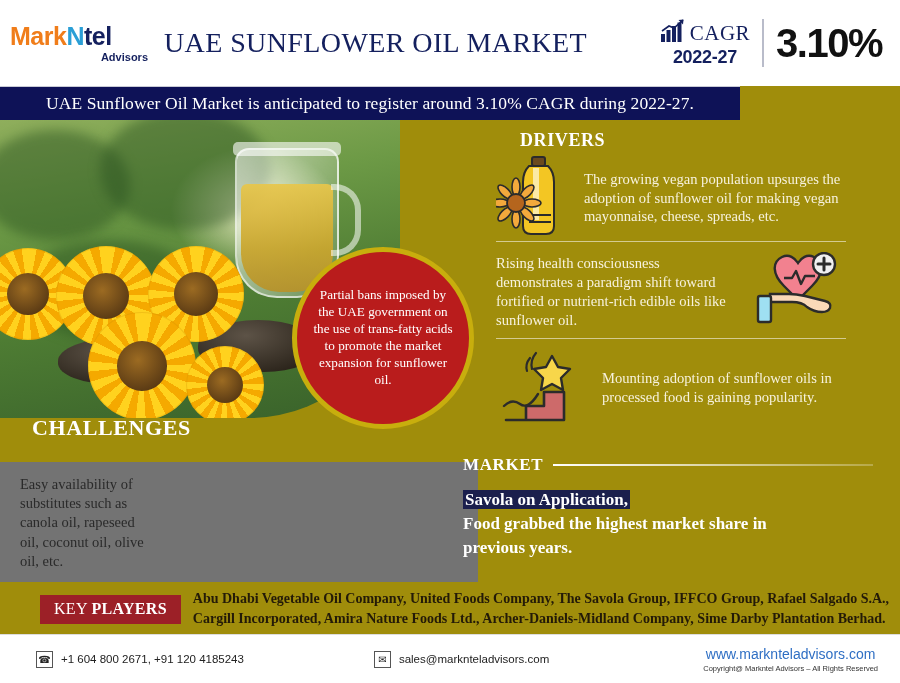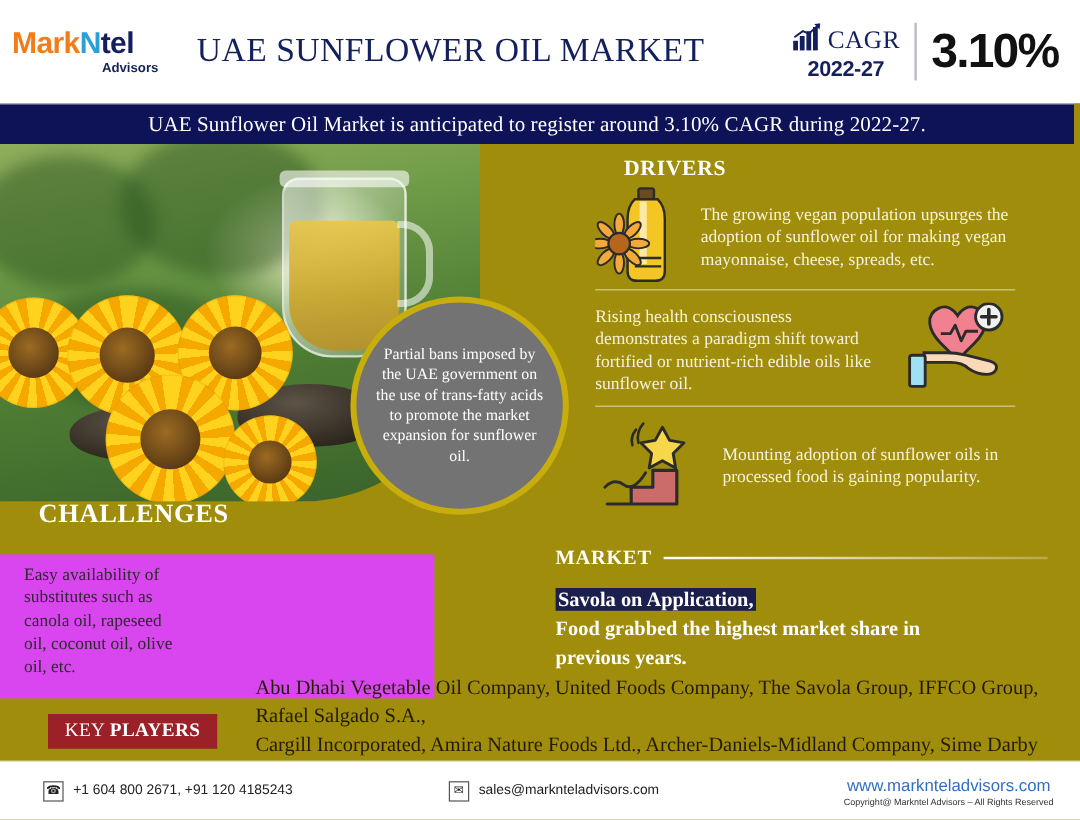--- a/index.html
+++ b/index.html
@@ -32,21 +32,21 @@
     font-family: "Liberation Sans", sans-serif;
     font-weight: bold; font-size: 25px; letter-spacing: -0.5px;
     white-space: nowrap;
   }
   .logo-mark { color: #f07d1a; }
   .logo-n { color: #2b9fd6; }
   .logo-tel { color: #14205e; }
   .logo-sub {
     font-family: "Liberation Sans", sans-serif;
     font-weight: bold; font-size: 11px; color: #14205e;
-    align-self: flex-end; margin-top: 3px; margin-right: 18px;
+    align-self: flex-end; margin-top: 3px; margin-right: 2px;
   }
   .main-title {
     flex: 1;
     font-family: "Liberation Serif", serif;
     font-size: 28px; font-weight: normal; letter-spacing: 0.4px;
     color: #14205e; text-align: left; padding-left: 14px;
     white-space: nowrap;
   }
   .cagr-wrap {
     display: flex; align-items: center; padding-right: 18px; gap: 12px;
@@ -62,21 +62,21 @@
   }
   .cagr-divider { width: 2px; height: 48px; background: #b9bcca; }
   .cagr-value {
     font-family: "Liberation Sans", sans-serif;
     font-weight: bold; font-size: 40px; color: #111111; letter-spacing: -1.5px;
   }
 
   
   .banner {
     position: absolute; left: 0; top: 86px;
-    width: 895px; height: 34px;
+    width: 740px; height: 34px;
     background: #0e1257;
     display: flex; align-items: center; justify-content: center;
     border-top: 1px solid #c9cbd6;
   }
   .banner-text {
     color: #ffffff; font-size: 17.5px;
     font-family: "Liberation Serif", serif; letter-spacing: 0.1px;
   }
 
   
@@ -131,21 +131,21 @@
   }
   .seeds {
     position: absolute; border-radius: 50% 50% 45% 45%;
     background: radial-gradient(ellipse at 40% 30%, #5d5347, #2a231a 80%);
     filter: blur(0.4px);
   }
   
   .circle-callout {
     position: absolute; left: 292px; top: 247px;
     width: 182px; height: 182px; border-radius: 50%;
-    background: #737373;
+    background: #b91c1c;
     border: 5px solid #c8ae0d;
     display: flex; align-items: center; justify-content: center;
     text-align: center;
     z-index: 6;
   }
   .circle-callout-text {
     color: #ffffff; font-size: 13.2px; line-height: 1.28;
     font-family: "Liberation Serif", serif;
     padding: 0 16px;
   }
@@ -153,23 +153,23 @@
   
   .challenges-title {
     position: absolute; left: 32px; top: 415px;
     font-family: "Liberation Serif", serif;
     font-weight: bold; font-size: 22px; color: #ffffff;
     letter-spacing: 0.6px;
     z-index: 5;
   }
   .challenges-card {
     position: absolute; left: 0; top: 462px;
-    width: 362px; height: 120px;
-    background: #d946ef;
-    display: flex; align-items: flex-start;
+    width: 478px; height: 120px;
+    background: #737373;
+    display: flex; align-items: center;
   }
   .challenges-text {
     width: 160px; padding: 8px 6px 6px 20px;
     font-size: 14.5px; line-height: 1.33; color: #2a2a2a;
     font-family: "Liberation Serif", serif;
     display: flex; align-items: center;
   }
   .challenges-img {
     flex: 1; margin: 4px 8px 6px 0; position: relative; overflow: hidden;
     background:
@@ -261,22 +261,22 @@
   }
   .keyplayers-badge {
     margin-left: 40px; background: #9c2027;
     padding: 5px 14px 6px; color: #ffffff;
     font-family: "Liberation Serif", serif; font-size: 16px; letter-spacing: 0.3px;
     white-space: nowrap;
     text-align: right;
   }
   .kp-bold { font-weight: bold; }
   .keyplayers-text {
-    margin-left: 32px; font-family: "Liberation Serif", serif;
-    font-size: 17px; line-height: 1.42; color: #231a08;
+    margin-left: 12px; font-family: "Liberation Serif", serif;
+    font-size: 14px; line-height: 1.42; color: #231a08; font-weight: bold;
   }
 
   
   .footer {
     position: absolute; left: 0; top: 634px; width: 900px; height: 49px;
     background: #ffffff; display: flex; align-items: center;
     border-top: 1px solid #dddddd;
   }
   .foot-item { display: flex; align-items: center; gap: 8px; }
   .foot-phone { margin-left: 36px; }

